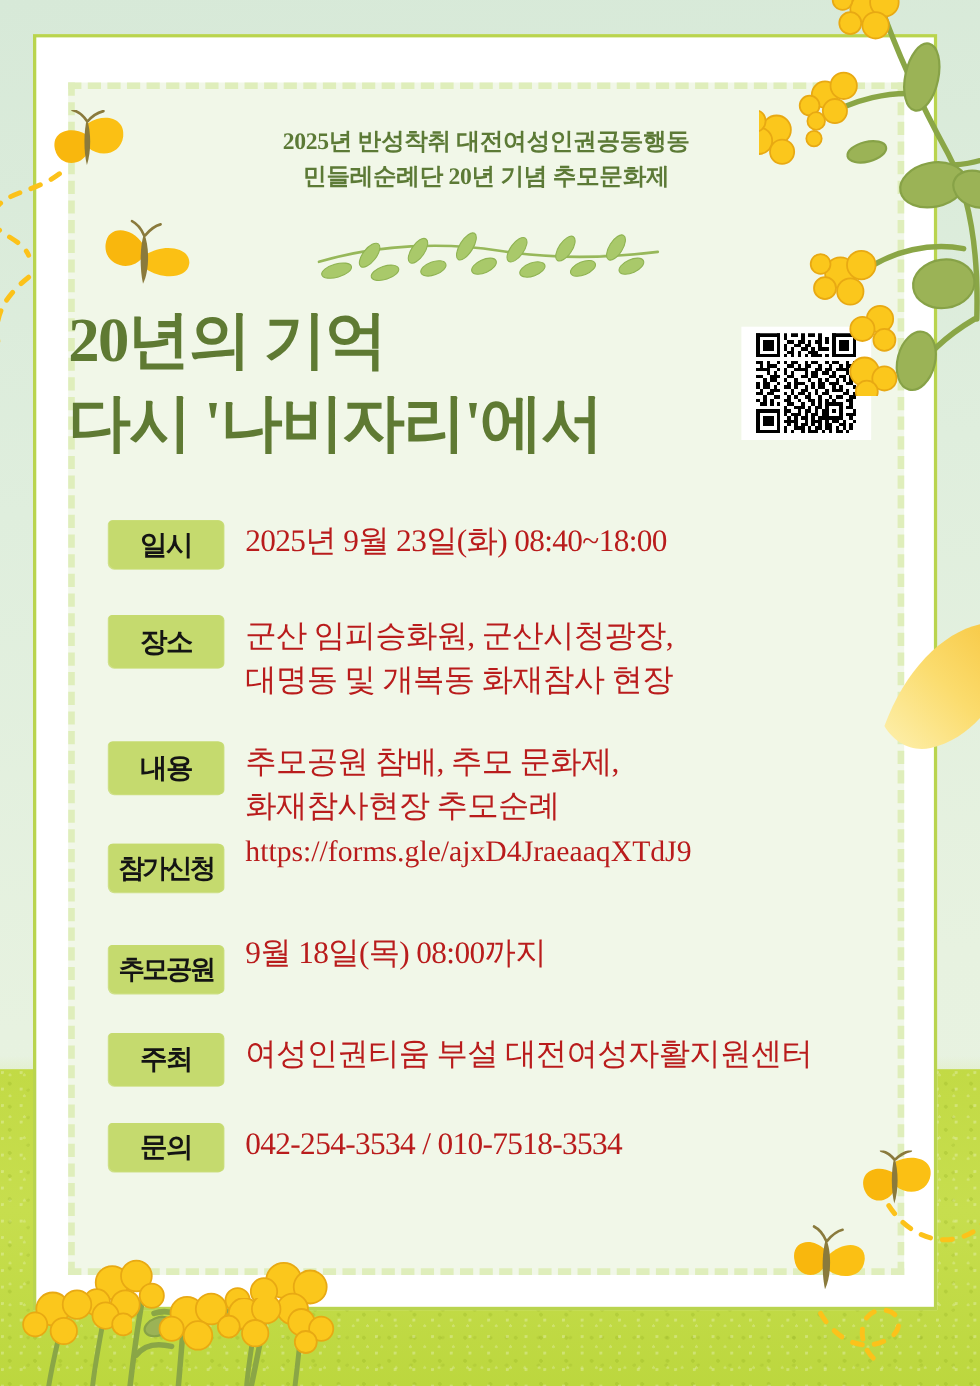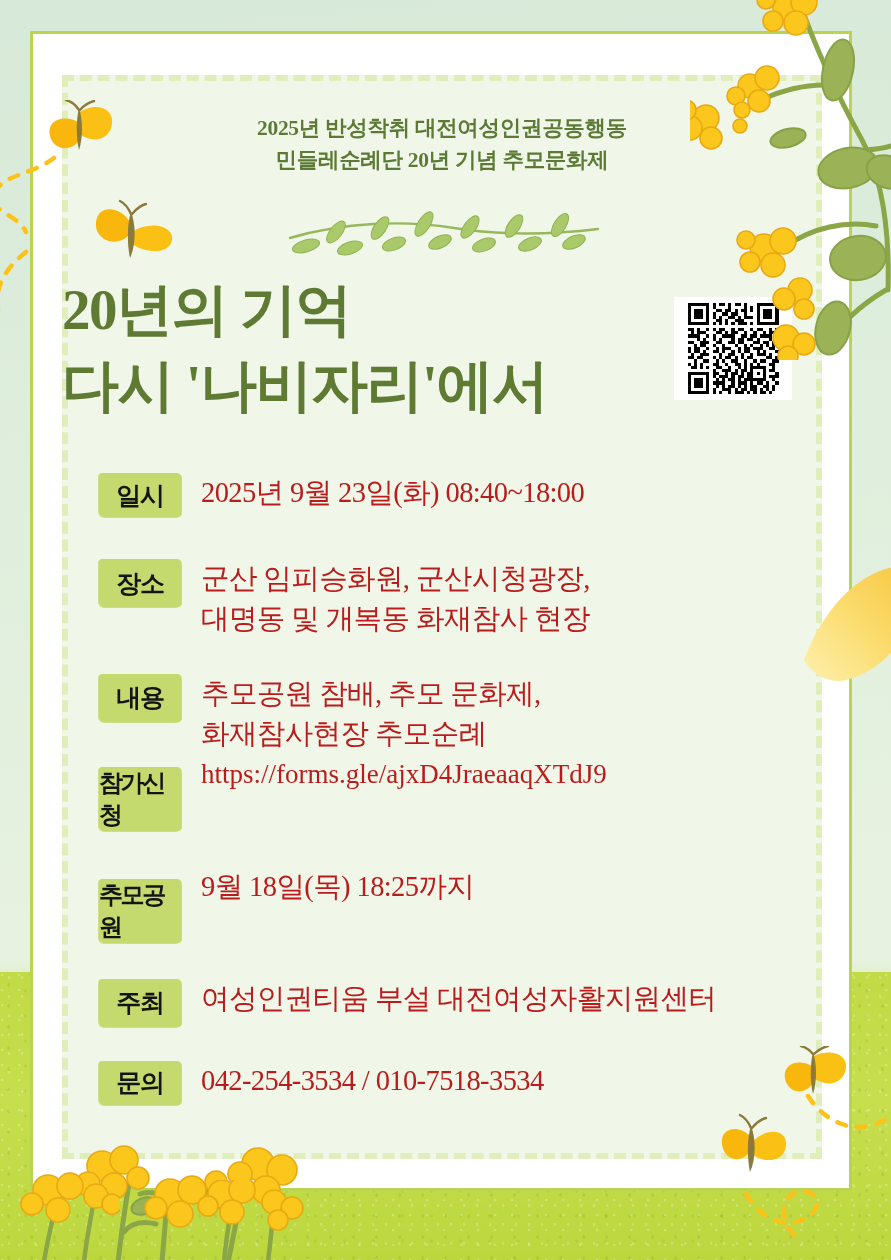--- a/index.html
+++ b/index.html
@@ -65,21 +65,21 @@
     position:absolute;left:0;top:197px;width:760px;text-align:left;
     color:#5f7a33;font-size:57px;font-weight:bold;line-height:1.33;
     letter-spacing:-1.5px;
   }
   .title .l2{white-space:nowrap;}
 
   
   .rows{position:absolute;left:37px;top:398px;width:718px;}
   .row{position:relative;display:flex;align-items:flex-start;}
   .chip{
-    flex:0 0 auto;width:82px;min-height:46px;
+    flex:0 0 auto;width:104px;min-height:46px;
     display:flex;align-items:center;justify-content:center;
     background:#c5da6e;color:#141414;
     font-size:25px;font-weight:bold;letter-spacing:-1.2px;
     border-radius:3px 5px 4px 6px;
     font-family:"Liberation Sans","DejaVu Sans",sans-serif;
     box-shadow:1px 0 0 rgba(197,218,110,.9), -1px 1px 0 rgba(197,218,110,.8);
   }
   .chip.wide{letter-spacing:-2.4px;font-size:24px;margin-top:12px;}
   .vals{
     flex:1 1 auto;padding-left:20px;color:#b91c1c;
@@ -185,21 +185,21 @@
       </div>
 
       <div class="row r-chamga">
         <div class="chip wide">참가신청</div>
         <div class="vals url">https://forms.gle/ajxD4JraeaaqXTdJ9</div>
       </div>
 
       <div class="row r-sincheong">
         <div class="chip wide">추모공원</div>
         <div class="vals">
-          <div class="line">9월 18일(목) 18:25까지</div>
+          <div class="line">9월 18일(목) 08:00까지</div>
         </div>
       </div>
 
       <div class="row r-juchoe">
         <div class="chip">주최</div>
         <div class="vals">
           <div class="line">여성인권티움 부설 대전여성자활지원센터</div>
         </div>
       </div>
 

